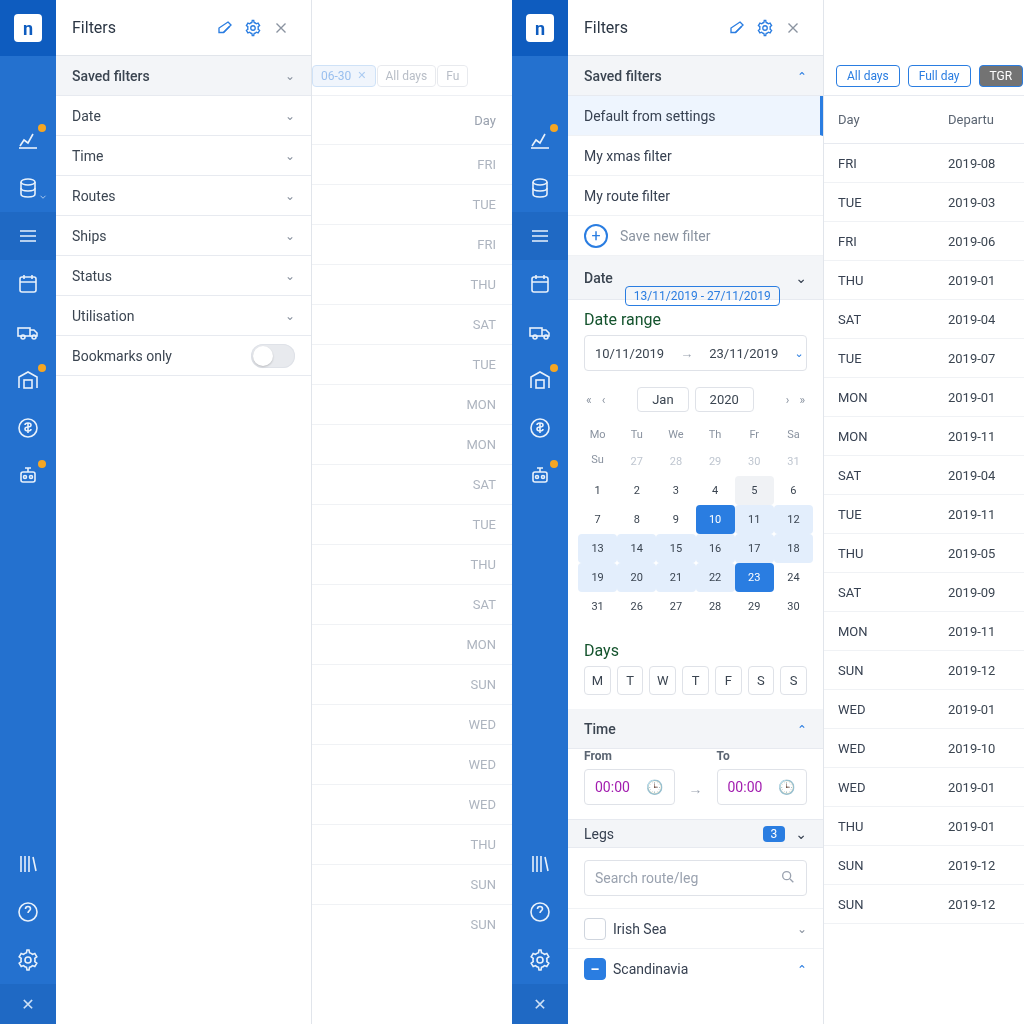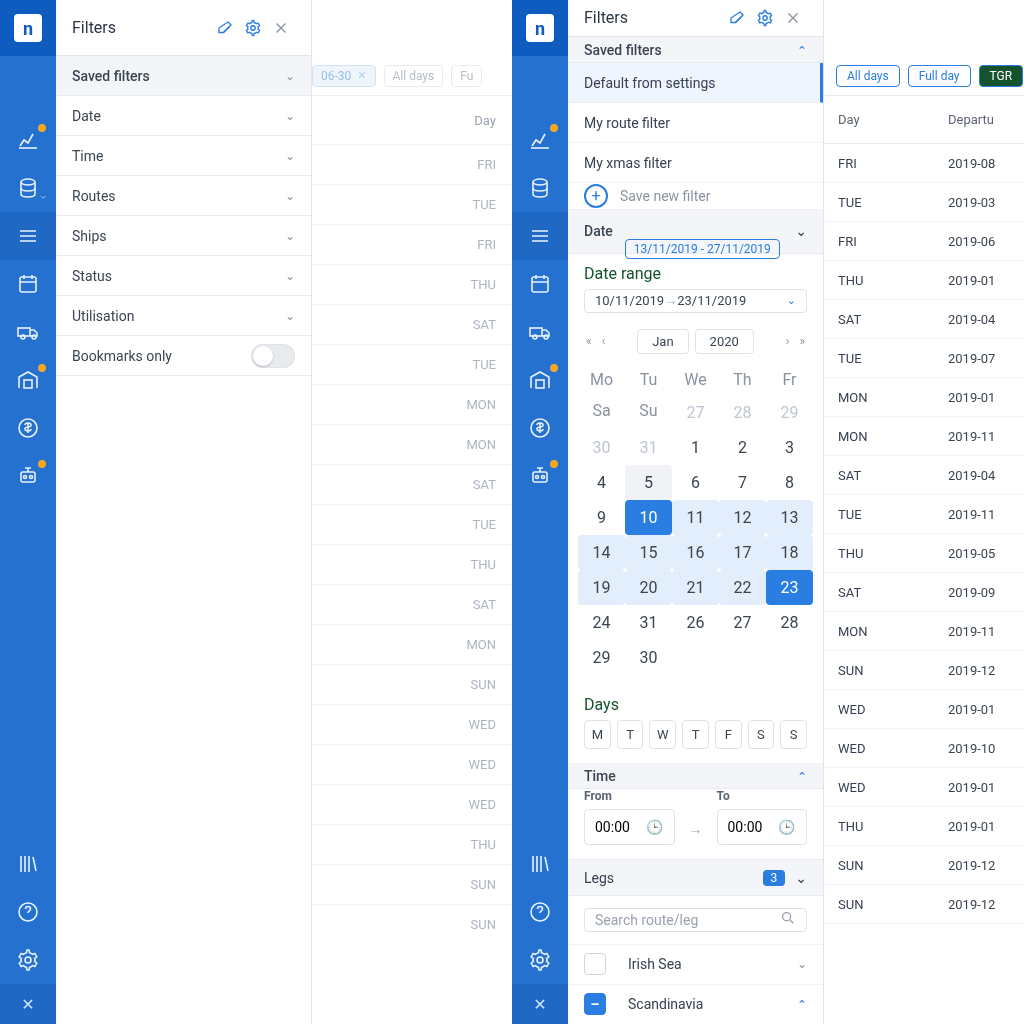--- a/index.html
+++ b/index.html
@@ -28,78 +28,78 @@
   .section-row .grow { flex:1; }
   .section-row .chev { color:#8a93a0; font-size:12px; }
   .section-row .chev-blue { color:#2a7de1; font-size:12px; transform: rotate(180deg); }
 
   .toggle-row { height: 40px; display:flex; align-items:center; padding: 0 16px; border-bottom:1px solid #e7eaf0; }
   .toggle-row span { flex:1; color:#3b4551; }
   .toggle { width: 44px; height: 24px; border-radius: 12px; background:#e8eaee; position:relative; box-shadow: inset 0 0 0 1px #dfe2e8; }
   .toggle::after { content:''; position:absolute; left:2px; top:2px; width:20px; height:20px; background:#fff; border-radius:50%; box-shadow:0 1px 2px rgba(0,0,0,.2); }
 
   .main-left { flex:1; overflow:hidden; position:relative; }
-  .main-left .faded-chips { height:40px; border-bottom:1px solid #e7eaf0; display:flex; align-items:center; gap:8px; padding:0 8px 0 0; color:#bfc6d0; opacity:.7; margin-top:56px; }
+  .main-left .faded-chips { height:40px; border-bottom:1px solid #e7eaf0; display:flex; align-items:center; gap:1px; padding:0 8px 0 0; color:#bfc6d0; opacity:.7; margin-top:56px; }
   .chip { border:1px solid #dfe2e8; border-radius:4px; padding:3px 8px; font-size:12px; color:#9aa2af; }
   .chip-active { border:1px solid #bcd6f5; background:#eaf2fc; color:#6fa5e8; border-radius:4px; padding:3px 8px; font-size:12px; display:flex; align-items:center; gap:6px; }
   .chip-active .xx { color:#8ab6ec; font-size:11px; }
 
   .day-col-head { height:48px; display:flex; align-items:center; justify-content:flex-end; padding-right:16px; color:#9aa2af; font-size:13px; }
   .day-row-l { height:40px; display:flex; align-items:center; justify-content:flex-end; padding-right:16px; border-top:1px solid #f0f2f5; color:#adb4bf; font-size:13px; position:relative; }
 
   
   .saved-item { height: 40px; display:flex; align-items:center; padding:0 16px; border-bottom:1px solid #f0f2f5; cursor:pointer; }
   .saved-item.sel { background:#eef5fe; border-right:3px solid #2a7de1; }
   .saved-add { color:#8a93a0; }
   .saved-add .plus-circ { width:24px; height:24px; border:2px solid #2a7de1; border-radius:50%; display:flex; align-items:center; justify-content:center; color:#2a7de1; margin-right:12px; font-size:16px; }
 
   .date-head { display:flex; align-items:center; padding:0 16px; height:44px; background:#f3f5f8; border-bottom:1px solid #e7eaf0; }
   .date-head .lbl { font-weight:500; color:#3b4551; margin-right:12px; }
   .date-chip { border:1px solid #2a7de1; color:#2a7de1; border-radius:4px; padding:2px 8px; font-size:12px;margin-top:36px; }
   .date-head .sp { flex:1; }
 
   .sub-lbl { font-size:16px; color:#14532d; padding: 10px 16px 6px; }
-  .range-box { margin:0 16px 10px; border:1px solid #dfe2e8; border-radius:4px; height:36px; display:flex; align-items:center; padding:0 10px; gap:0; font-size:13px; color:#3b4551; }
+  .range-box { margin:0 16px 10px; border:1px solid #dfe2e8; border-radius:4px; height:36px; display:flex; align-items:center; padding:0 10px; gap:16px; font-size:13px; color:#3b4551; }
   .range-box .arrr { color:#9aa2af; }
   .range-box .chv { color:#2a7de1; font-size:11px; margin-left:auto; }
 
   .cal-nav { display:flex; align-items:center; justify-content:center; gap:6px; padding:6px 16px; color:#8a93a0; }
   .mini-btn { border:1px solid #dfe2e8; border-radius:4px; padding:4px 14px; font-size:13px; color:#3b4551; }
   .cal-nav .nv { cursor:pointer; font-size:12px; padding:0 2px; }
 
-  .cal { display:grid; grid-template-columns: repeat(5, 1fr); gap:0; padding: 4px 10px 10px; text-align:center; font-size:16px; }
+  .cal { display:grid; grid-template-columns: repeat(6, 1fr); gap:0; padding: 4px 10px 10px; text-align:center; font-size:11px; }
   .cal .wd { color:#8a93a0; padding:6px 0; }
   .cal .d { padding:8px 0; border-radius:4px; color:#3b4551; }
   .cal .d.muted { color:#bfc6d0; }
   .cal .d.today { background:#f0f2f5; }
   .cal .d.start, .cal .d.end { background:#2a7de1; color:#fff; }
   .cal .d.in { background:#e3eefc; }
 
   .days-row { display:flex; gap:6px; padding:0 16px 14px; }
   .day-btn { flex:1; border:1px solid #dfe2e8; border-radius:4px; padding:6px 0; text-align:center; font-size:13px; color:#3b4551; cursor:pointer; }
 
   .time-row { display:flex; gap:14px; padding:0 16px 14px; align-items:flex-end; }
   .time-col { flex:1; }
   .time-col .lbl2 { font-size:12px; color:#5b6572; margin-bottom:6px;font-weight:bold; }
-  .time-input { border:1px solid #dfe2e8; border-radius:4px; height:36px; display:flex; align-items:center; padding:16px 10px; color:#000000; justify-content:space-between; }
+  .time-input { border:1px solid #dfe2e8; border-radius:4px; height:36px; display:flex; align-items:center; padding:16px 10px; color:#a21caf; justify-content:space-between; }
   .time-arrow { color:#9aa2af; padding-bottom:8px; }
 
-  .legs-head { display:flex; align-items:center; padding:0 16px; height:55px; background:#f3f5f8; border-top:1px solid #e7eaf0; border-bottom:1px solid #e7eaf0; }
+  .legs-head { display:flex; align-items:center; padding:0 16px; height:29px; background:#f3f5f8; border-top:1px solid #e7eaf0; border-bottom:1px solid #e7eaf0; }
   .badge { background:#2a7de1; color:#fff; border-radius:4px; padding:1px 8px; font-size:12px; margin-left:auto; }
   .search-box { margin:12px 16px; border:1px solid #dfe2e8; border-radius:4px; height:36px; display:flex; align-items:center; padding:0 10px; color:#9aa2af; justify-content:space-between; }
-  .leg-item { display:flex; align-items:center; padding:0 16px; height:40px; gap:22px; border-top:1px solid #f0f2f5; }
+  .leg-item { display:flex; align-items:center; padding:0 16px; height:40px; gap:7px; border-top:1px solid #f0f2f5; }
   .chk { width:22px; height:22px; border:1px solid #cfd5de; border-radius:4px; }
   .chk.mixed { background:#2a7de1; border-color:#2a7de1; display:flex; align-items:center; justify-content:center; color:#fff; font-weight:700; }
   .leg-item .chv2 { margin-left:auto; color:#8a93a0; font-size:12px; }
   .leg-item .chv2.up { color:#2a7de1; transform:rotate(180deg); }
 
   .main-right { flex:1; overflow:hidden; position:relative; }
   .chips-r { height:40px; margin-top:56px; border-bottom:1px solid #e7eaf0; display:flex; align-items:center; gap:8px; padding-left:12px; }
   .rchip { border:1px solid #2a7de1; color:#2a7de1; border-radius:4px; padding:3px 10px; font-size:12px; cursor:pointer; }
-  .rchip.filled { background:#14532d; color:#fff;text-align:right; }
+  .rchip.filled { background:#737373; color:#fff;text-align:right; }
   .tbl-head { height:48px; display:flex; align-items:center; padding:0 14px; color:#5b6572; font-size:13px; border-bottom:1px solid #e7eaf0; }
   .tbl-head .c1 { width:110px; }
   .trow { height:39px; display:flex; align-items:center; padding:0 14px; border-bottom:1px solid #f0f2f5; font-size:13px; }
   .trow .c1 { width:110px; }
   .trow .c2 { color:#3b4551; }
 </style>
 </head>
 <body>
 
 <div class="app">
@@ -386,22 +386,22 @@
             </svg>
           </div>
       </div>
 
       <div class="section-row head">
         <span class="grow">Saved filters</span>
           <span class="chev-blue">⌄</span>
       </div>
       <div id="saved-list">
           <div class="saved-item sel">Default from settings</div>
+          <div class="saved-item">My xmas filter</div>
           <div class="saved-item">My route filter</div>
-          <div class="saved-item">My xmas filter</div>
         </div>
       <div class="saved-item saved-add">
         <div class="plus-circ">+</div>
           <span>Save new filter</span>
       </div>
 
       <div class="date-head">
         <span class="lbl">Date</span>
         <span class="date-chip">13/11/2019 - 27/11/2019</span>
         <span class="sp"></span>

